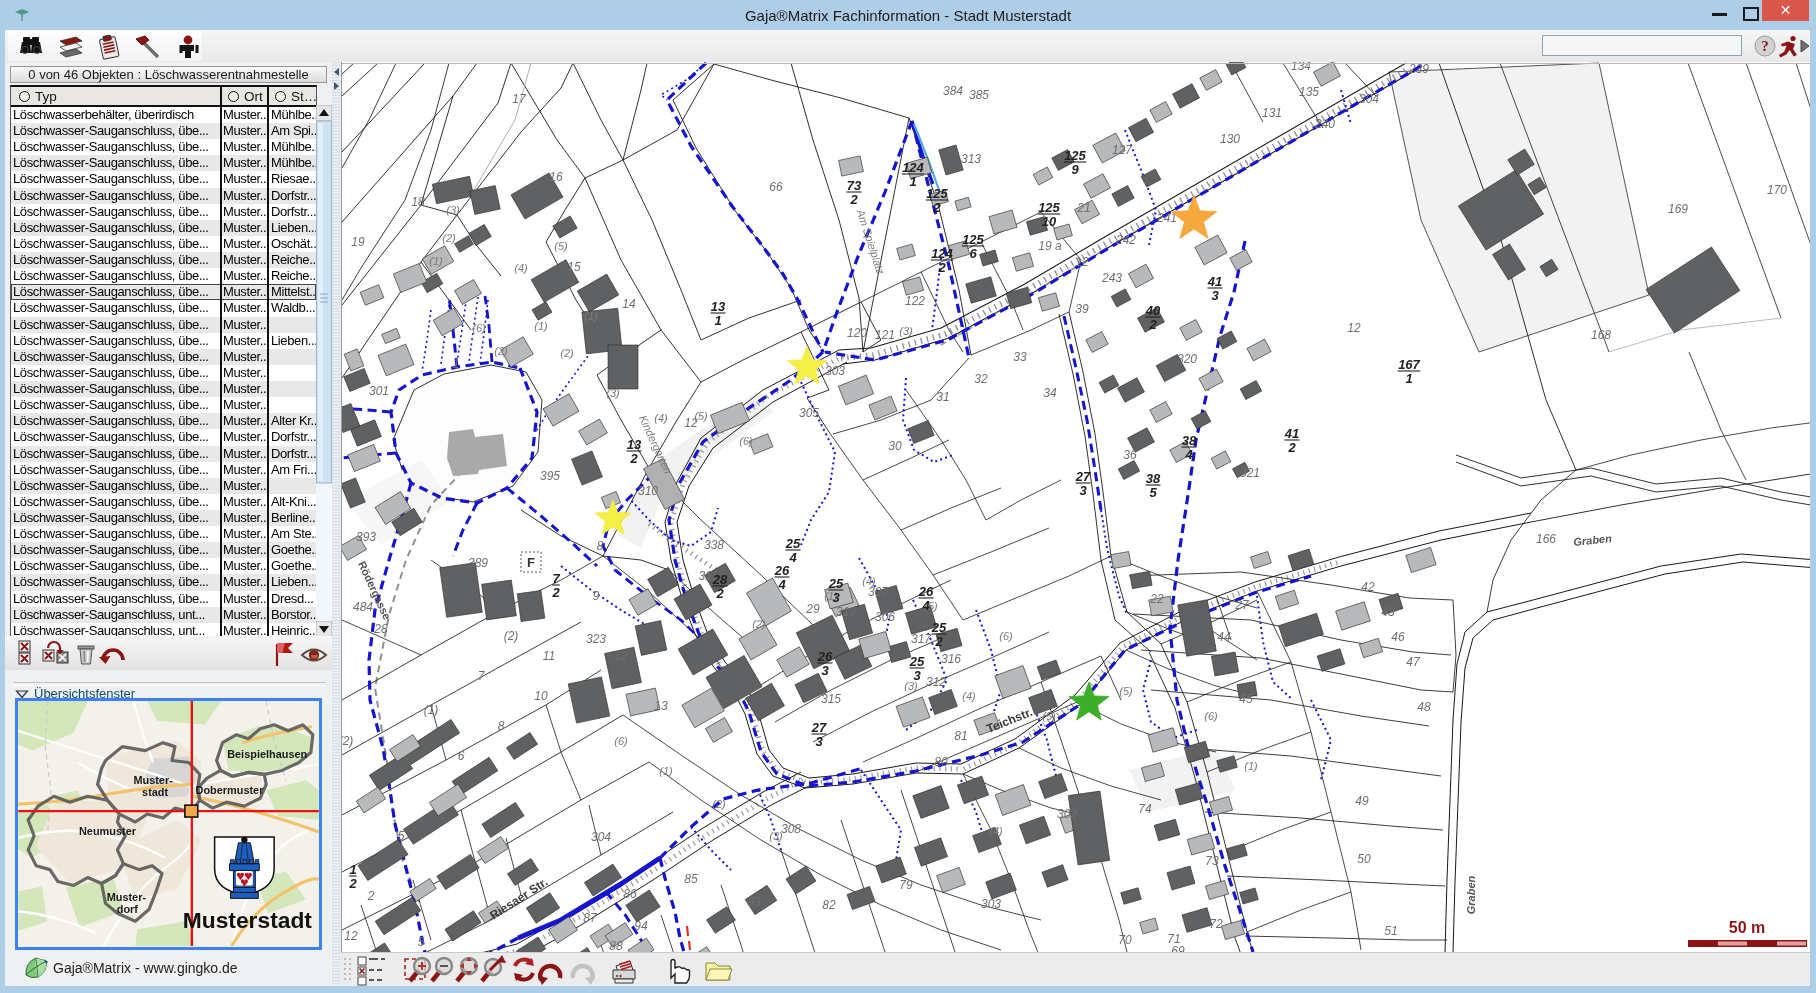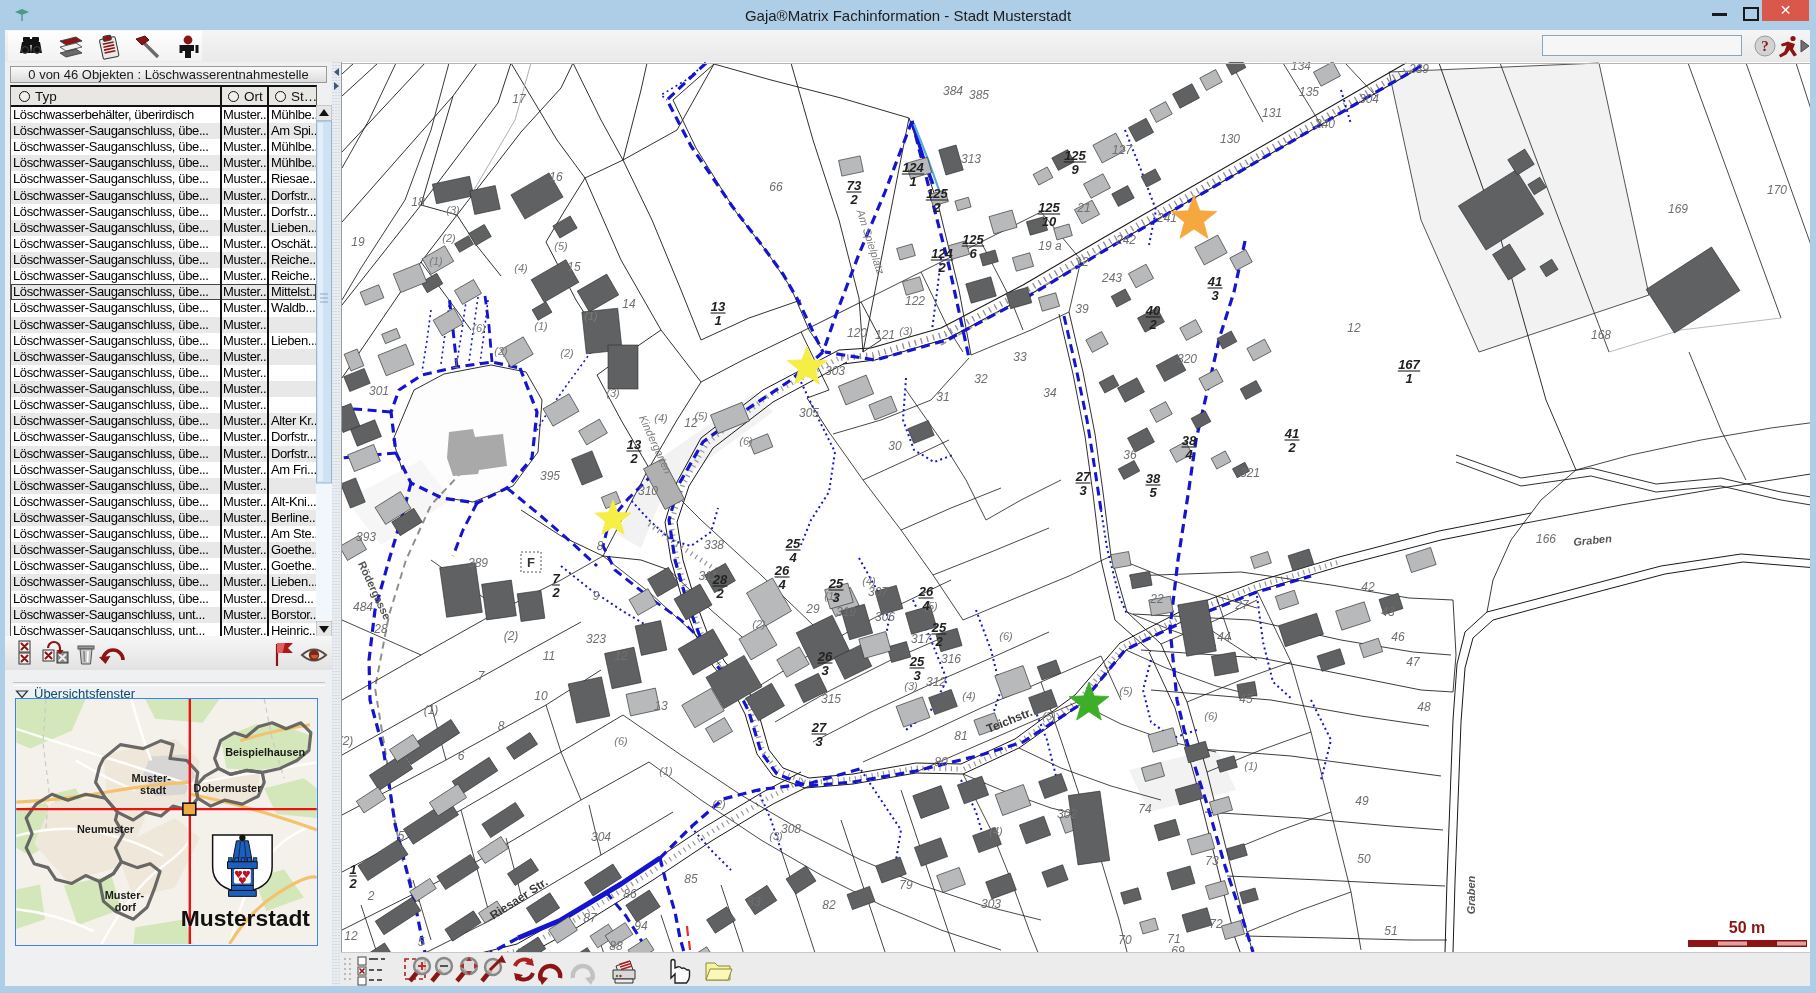--- a/index.html
+++ b/index.html
@@ -20,21 +20,21 @@
 .trow.alt{background:#e8e8e8;}
 .tc1{position:absolute;left:2px;top:0;width:200px;overflow:hidden;}
 .tc2{position:absolute;left:212px;top:0;width:44px;overflow:hidden;}
 .tc3{position:absolute;left:260px;top:0;width:49px;overflow:hidden;}
 .vl1{position:absolute;left:209px;top:0;bottom:0;width:2px;background:#111;}
 .vl2{position:absolute;left:256px;top:0;bottom:0;width:2px;background:#111;}
 #tscroll{position:absolute;left:311px;top:43px;width:16px;height:532px;background:#dce9f5;}
 #iconrow{position:absolute;left:0px;top:574px;width:327px;height:34px;background:linear-gradient(#f7f7f7,#e2e2e2);}
 #uline{position:absolute;left:8px;top:620px;width:312px;height:2px;border-top:1px solid #c2c2c2;border-bottom:1px solid #fff;}
 #uef{position:absolute;left:10px;top:624px;width:310px;height:16px;font-size:13px;color:#0c4a6e;}
-#ovmap{position:absolute;left:10px;top:636px;width:301px;height:246px;border:1px solid #3b82f6;background:#f6f3ec;overflow:hidden;}
+#ovmap{position:absolute;left:10px;top:636px;width:301px;height:246px;border:3px solid #3b82f6;background:#f6f3ec;overflow:hidden;}
 #statusrow{position:absolute;left:0px;top:890px;width:327px;height:34px;}
 #statusrow .txt{position:absolute;left:48px;top:8px;font-size:14px;color:#222;}
 #split{position:absolute;left:332px;top:62px;width:9px;height:924px;background:#e9edf1;}
 #mapclip{position:absolute;left:341px;top:62px;width:1469px;height:890px;overflow:hidden;background:#fff;border-left:1px solid #9a9a9a;box-sizing:border-box;}
 #btoolbar{position:absolute;left:341px;top:952px;width:1469px;height:34px;background:#ececec;border-top:1px solid #c9c9c9;}
 #bstrip{position:absolute;left:0;top:986px;width:1816px;height:7px;background:#aecde7;}
 #rstrip{position:absolute;left:1810px;top:30px;width:6px;height:956px;background:#aecde7;}
 #lstrip{position:absolute;left:0;top:30px;width:5px;height:956px;background:#aecde7;}
 .ico{position:absolute;}
 </style></head>
@@ -1153,20 +1153,32 @@
             </g>
   <g transform="translate(228,181.5)">
               <circle cx="-1.7" cy="0" r="1.9"></circle>
               <circle cx="1.7" cy="0" r="1.9"></circle>
               <path d="M-3.4 0.9 h6.8 l-3.4 4.6 Z"></path>
             </g>
  </g>
  <text x="231" y="229" font-size="23" font-weight="bold" fill="#111" text-anchor="middle">Musterstadt</text>
 </g>
 </svg></div>
+<div id="statusrow">
+      <svg class="ico" style="left:17px;top:3px" width="30" height="26" viewBox="0 0 30 26">
+<g>
+ <path d="M4 20 Q3 8 14 3 L24 6 Q26 16 16 22 Q9 24 4 20 Z" fill="#7fc97f" stroke="#2a6a2a" stroke-width="1"></path>
+ <path d="M14 3 L24 6 Q26 16 16 22 L13 12 Z" fill="#a8dfa8"></path>
+ <path d="M4 20 Q10 14 24 6" fill="none" stroke="#2a6a2a" stroke-width="1"></path>
+ <path d="M14 3 L16 22" stroke="#2a6a2a" stroke-width="0.8"></path>
+ <path d="M22 4 L26 7 L24 9 Z" fill="#1a4a8a"></path>
+</g>
+</svg>
+      <div class="txt">Gaja®Matrix - www.gingko.de</div>
+    </div>
 </div>
 
 <div id="split"><svg width="9" height="924" viewBox="0 0 9 924">
 <rect x="0" y="0" width="9" height="924" fill="#e9edf1"></rect>
 <line x1="1" y1="0" x2="1" y2="924" stroke="#b9c4ce" stroke-width="1" stroke-dasharray="1,2"></line>
 <line x1="4" y1="0" x2="4" y2="924" stroke="#b9c4ce" stroke-width="1" stroke-dasharray="1,2"></line>
 <line x1="7" y1="0" x2="7" y2="924" stroke="#b9c4ce" stroke-width="1" stroke-dasharray="1,2"></line>
 <path d="M7 6 l-5 4 l5 4 Z" fill="#3a5a7a"></path>
 <path d="M2 20 l5 4 l-5 4 Z" fill="#3a5a7a"></path>
 </svg></div>

